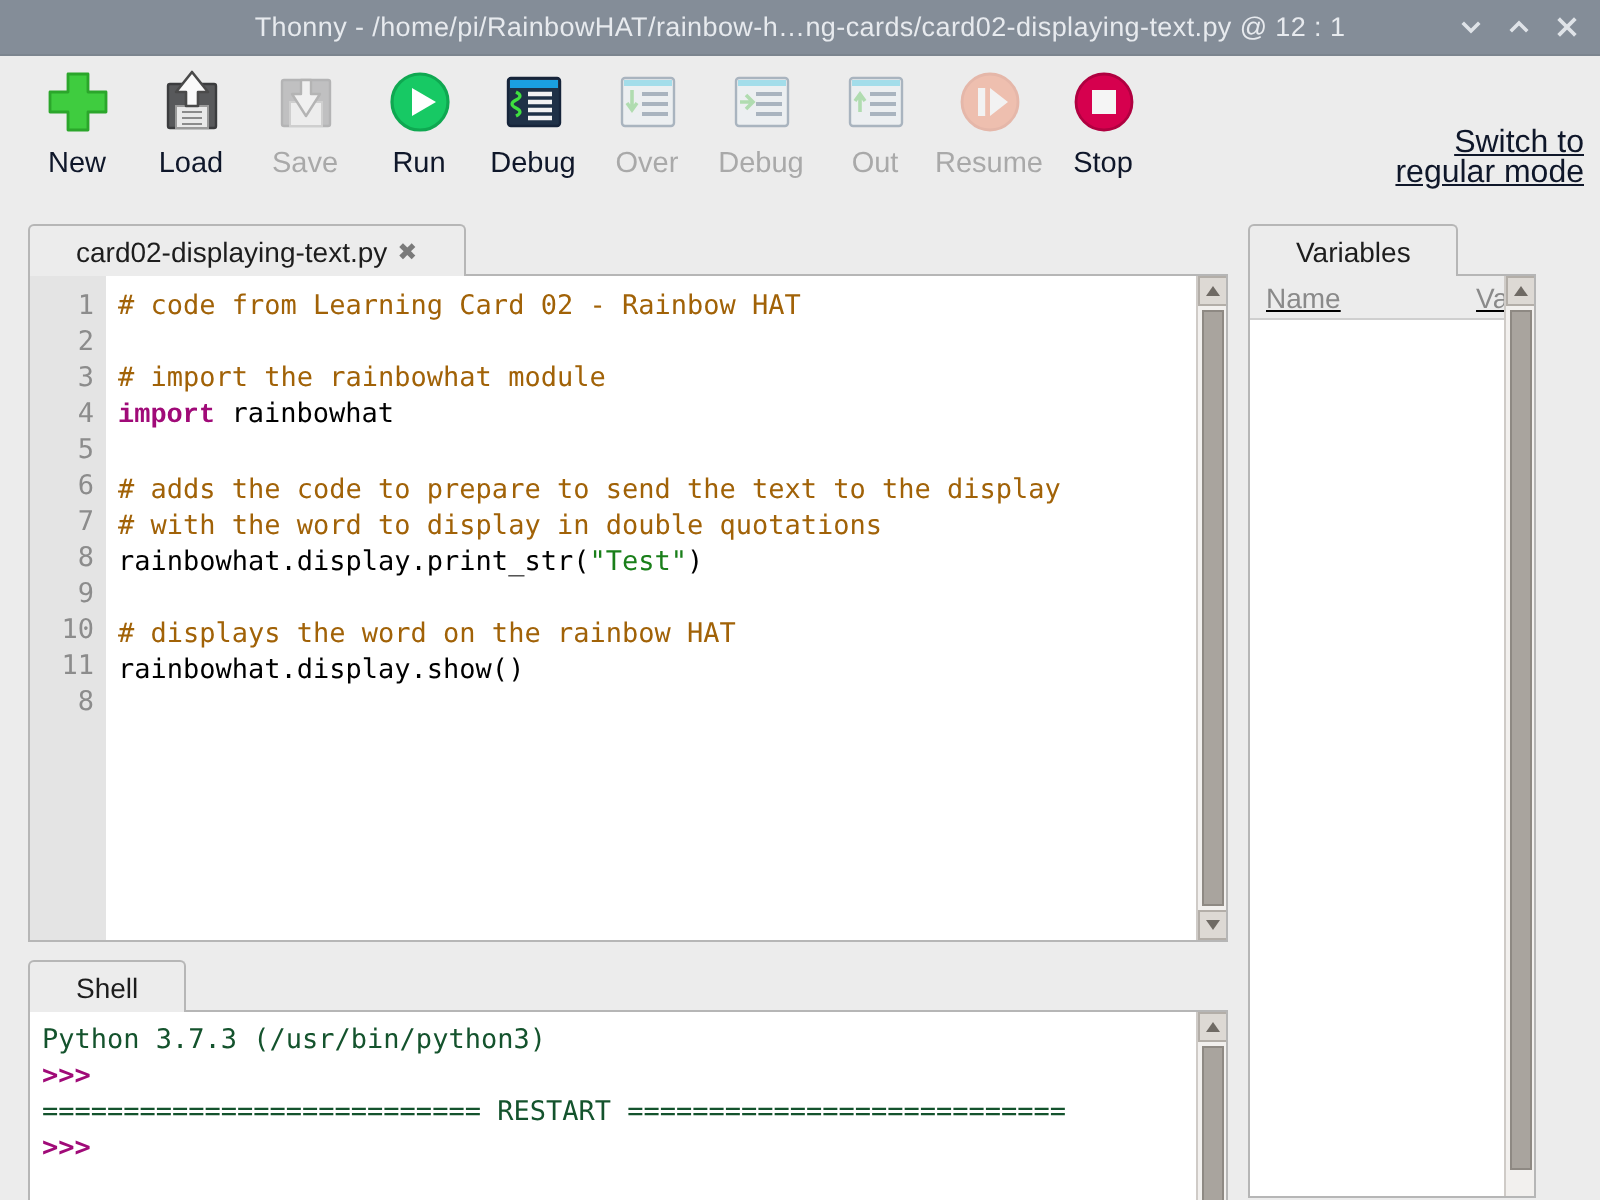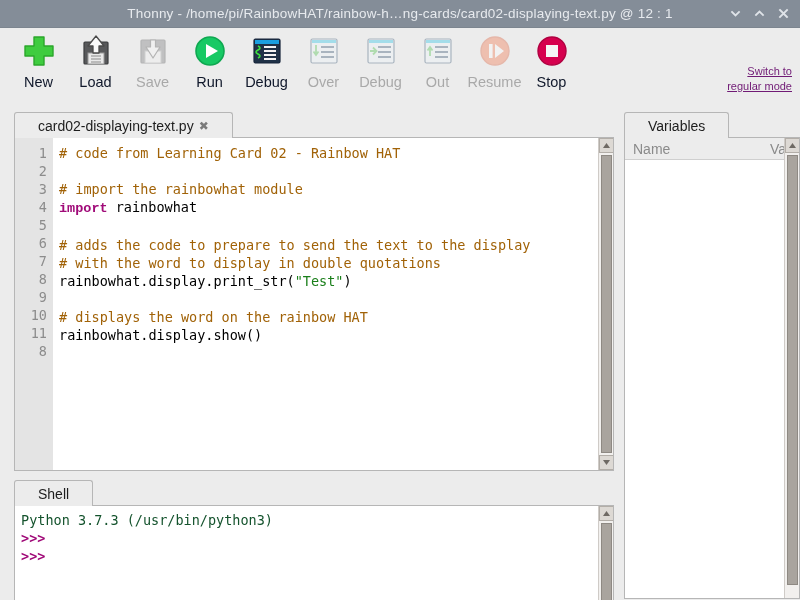--- a/index.html
+++ b/index.html
@@ -72,23 +72,23 @@
     white-space: nowrap;
   }
   .tool.disabled .lbl { color: #a9a9a9; }
   .tool.disabled .ic { opacity: .34; }
 
   #switch-link {
     position: absolute;
     right: 8px; top: 36px;
     width: 96px;
     text-align: right;
-    font-size: 11px;
+    font-size: 16px;
     line-height: 15px;
-    color: #701a75;
+    color: #0f172a;
     cursor: pointer;
   }
   #switch-link span {
     text-decoration: underline;
     display: block;
   }
 
   
   #main {
     position: absolute;
@@ -188,21 +188,21 @@
   .vsb .thumb {
     position: absolute;
     left: 2px; width: 11px;
     background: #a9a49e;
     border: 1px solid #8e8983;
     cursor: pointer;
   }
 
   
   #vars-nb { left: 624px; top: 8px; width: 176px; height: 488px; }
-  #vars-body { width: 176px; height: 462px; }
+  #vars-body { width: 144px; height: 462px; text-decoration: underline; }
   #vars-head {
     height: 22px;
     background: #ececec;
     display: flex;
     align-items: center;
     border-bottom: 1px solid #cfcfcf;
     font-size: 14px;
     color: #8a8a8a;
   }
   #vars-head .c1 { padding-left: 8px; flex: 1; }
@@ -447,20 +447,21 @@
   <div class="nb" id="shell-nb">
     <div class="tabstrip">
       <div class="tab">
         <span>Shell</span>
       </div>
     </div>
     <div class="panelbody" id="shell-body">
       <div id="shell-text">
           <div class="sl">Python 3.7.3 (/usr/bin/python3)</div>
           <div class="sl prompt">&gt;&gt;&gt; </div>
+          <div class="sl">=========================== RESTART ===========================</div>
           <div class="sl prompt">&gt;&gt;&gt; </div>
         </div>
       <div class="vsb">
         <div class="arrow top">
           <svg width="9" height="9" viewBox="0 0 9 9">
               <path d="M4.5 2 L8 7 L1 7 z" fill="#6f6a64"></path>
             </svg>
         </div>
         <div class="thumb" style="top:17px;height:91px;"></div>
       </div>

